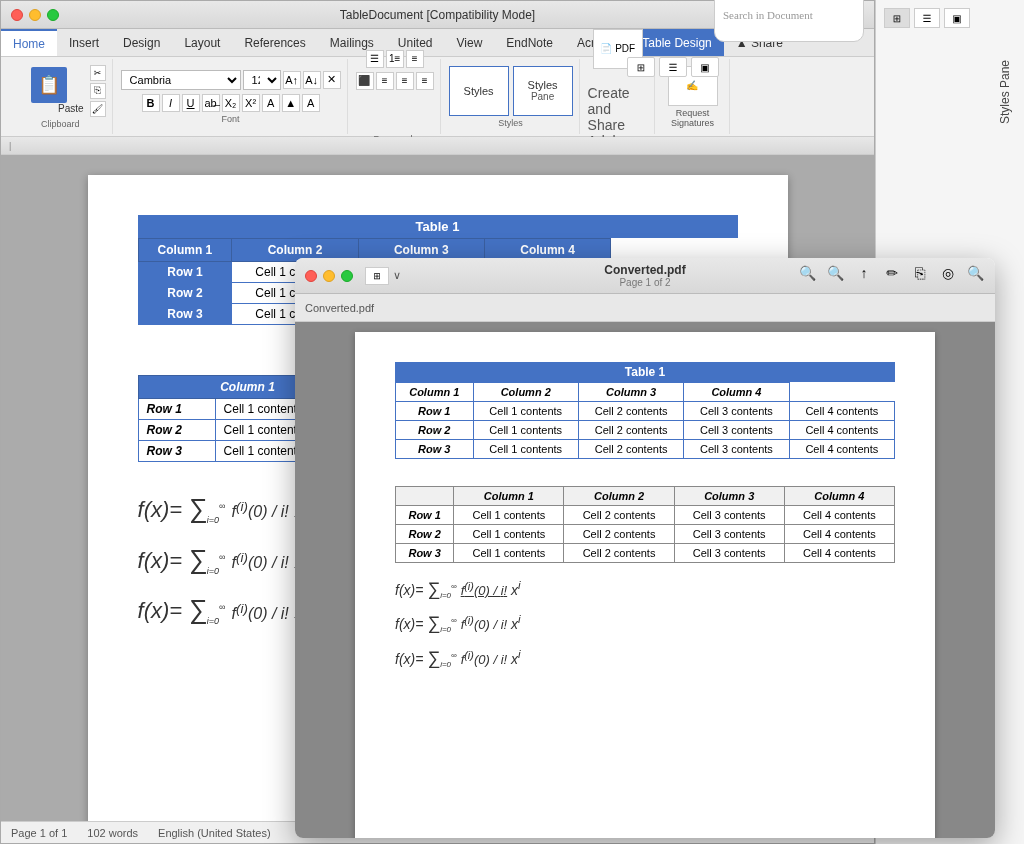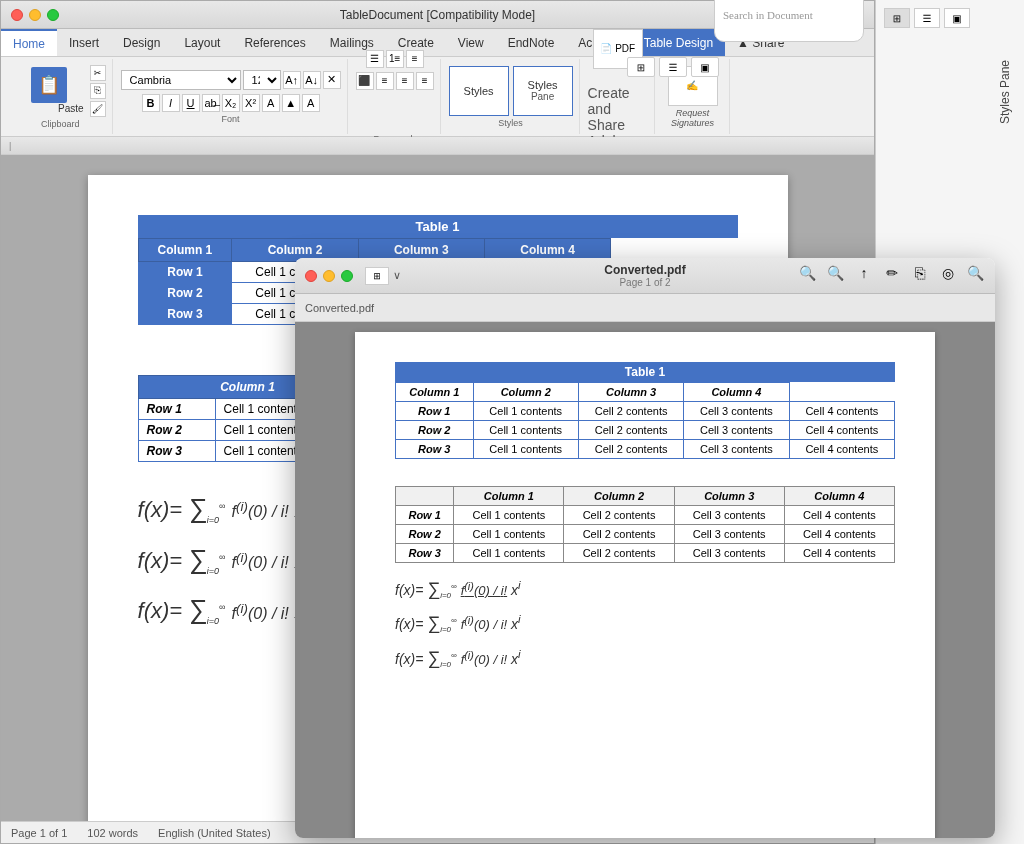--- a/index.html
+++ b/index.html
@@ -94,21 +94,21 @@
     </div>
   </div>
 
   <div class="ribbon-tabs">
     <div class="ribbon-tab active">Home</div>
     <div class="ribbon-tab">Insert</div>
     <div class="ribbon-tab">Design</div>
     <div class="ribbon-tab">Layout</div>
     <div class="ribbon-tab">References</div>
     <div class="ribbon-tab">Mailings</div>
-    <div class="ribbon-tab">Create</div>
+    <div class="ribbon-tab">United</div>
     <div class="ribbon-tab">View</div>
     <div class="ribbon-tab">EndNote</div>
     <div class="ribbon-tab">Acrobat</div>
     <div class="ribbon-tab special">Table Design</div>
     <div class="ribbon-tab">▲ Share</div>
   </div>
 
   <div class="ribbon-content" style="background:#f0f0f0; border-bottom:1px solid #ccc; padding: 2px 8px; height:80px;">
 
     <div class="ribbon-group">
@@ -183,21 +183,21 @@
     <div class="ribbon-group">
       <div style="display:flex;flex-direction:column;align-items:center;gap:16px;cursor:pointer;">
         <div style="width:50px;height:40px;border:1px solid #ccc;background:#fff;display:flex;align-items:center;justify-content:center;font-size:10px;text-align:center;">📄 PDF</div>
         <span style="font-size:14px;color:#555;text-align:left;max-width:60px;">Create and Share Adobe PDF</span>
       </div>
     </div>
 
     <div class="ribbon-group">
       <div style="display:flex;flex-direction:column;align-items:center;gap:2px;cursor:pointer;">
         <div style="width:50px;height:40px;border:1px solid #ccc;background:#fff;display:flex;align-items:center;justify-content:center;font-size:10px;text-align:center;">✍️</div>
-        <span style="font-size:9px;color:#555;text-align:center;max-width:60px;font-style:italic;">Request Signatures</span>
+        <span style="font-size:9px;color:#555;text-align:center;max-width:60px;">Request Signatures</span>
       </div>
     </div>
 
     <div style="position:absolute;right:155px;top:56px;display:flex;gap:4px;">
       <div style="width:28px;height:20px;border:1px solid #ccc;background:#fff;cursor:pointer;display:flex;align-items:center;justify-content:center;font-size:10px;border-radius:2px;">⊞</div>
       <div style="width:28px;height:20px;border:1px solid #ccc;background:#fff;cursor:pointer;display:flex;align-items:center;justify-content:center;font-size:10px;border-radius:2px;">☰</div>
       <div style="width:28px;height:20px;border:1px solid #ccc;background:#fff;cursor:pointer;display:flex;align-items:center;justify-content:center;font-size:10px;border-radius:2px;">▣</div>
     </div>
   </div>
 

